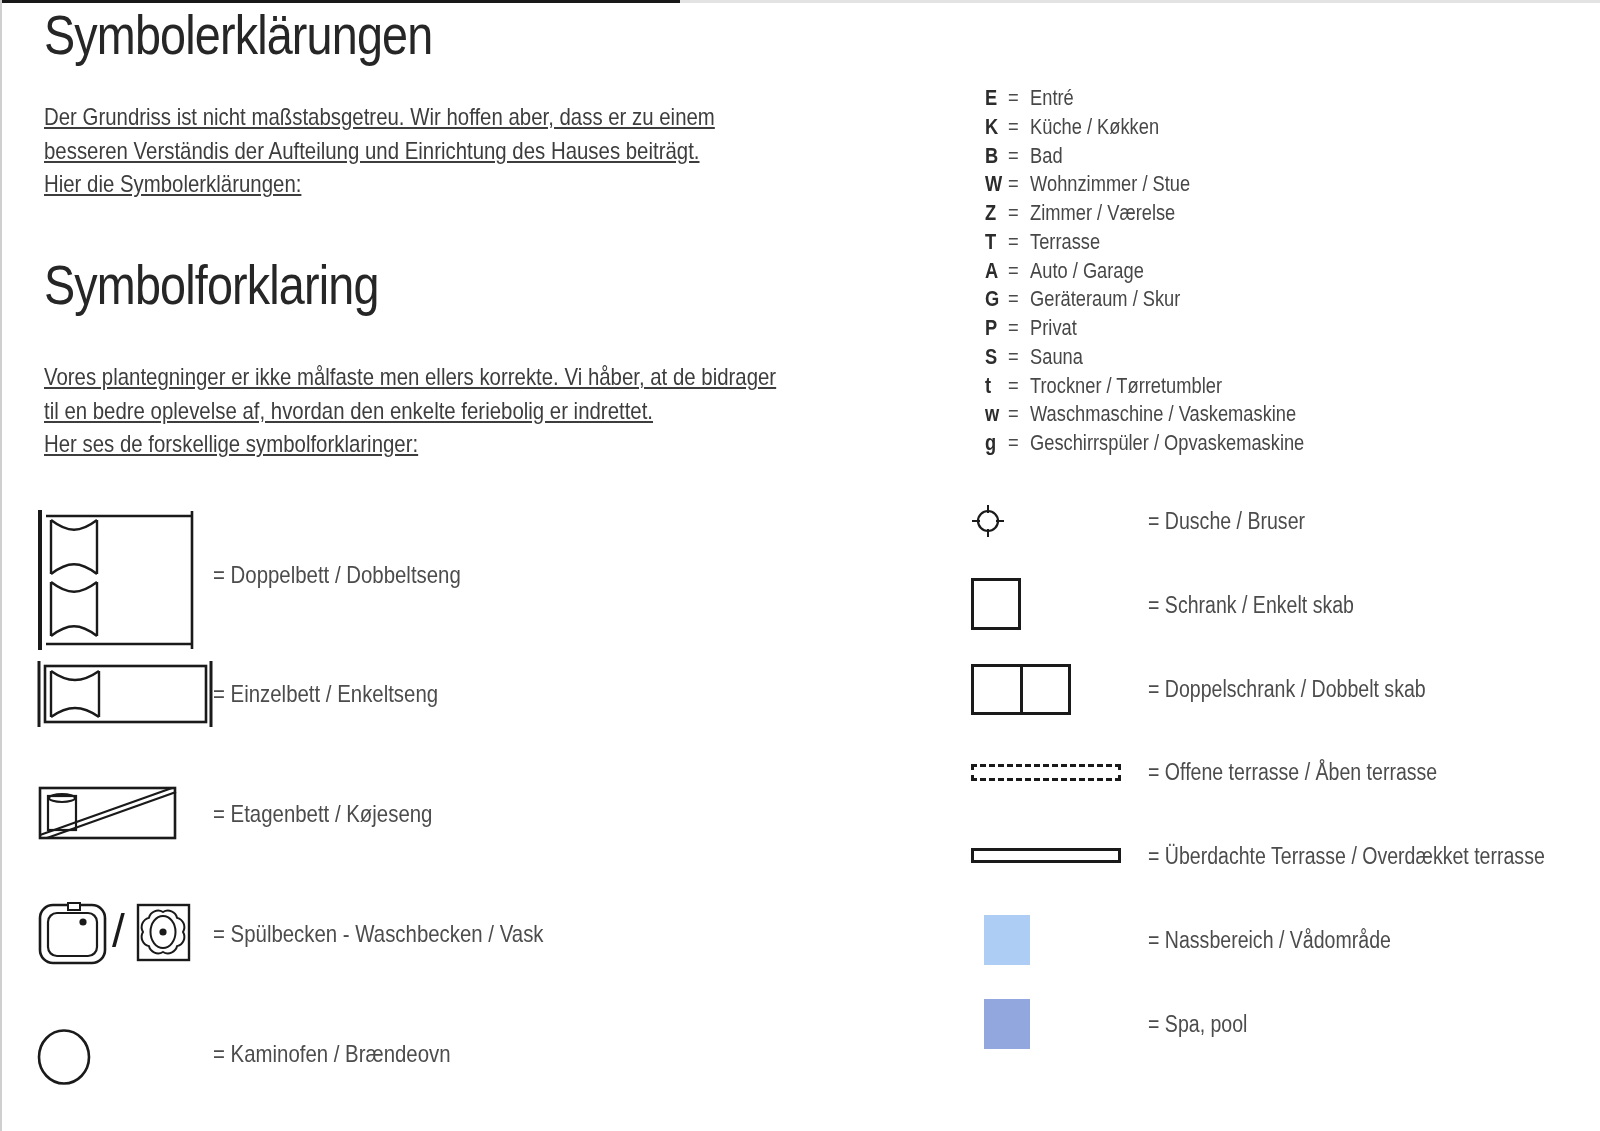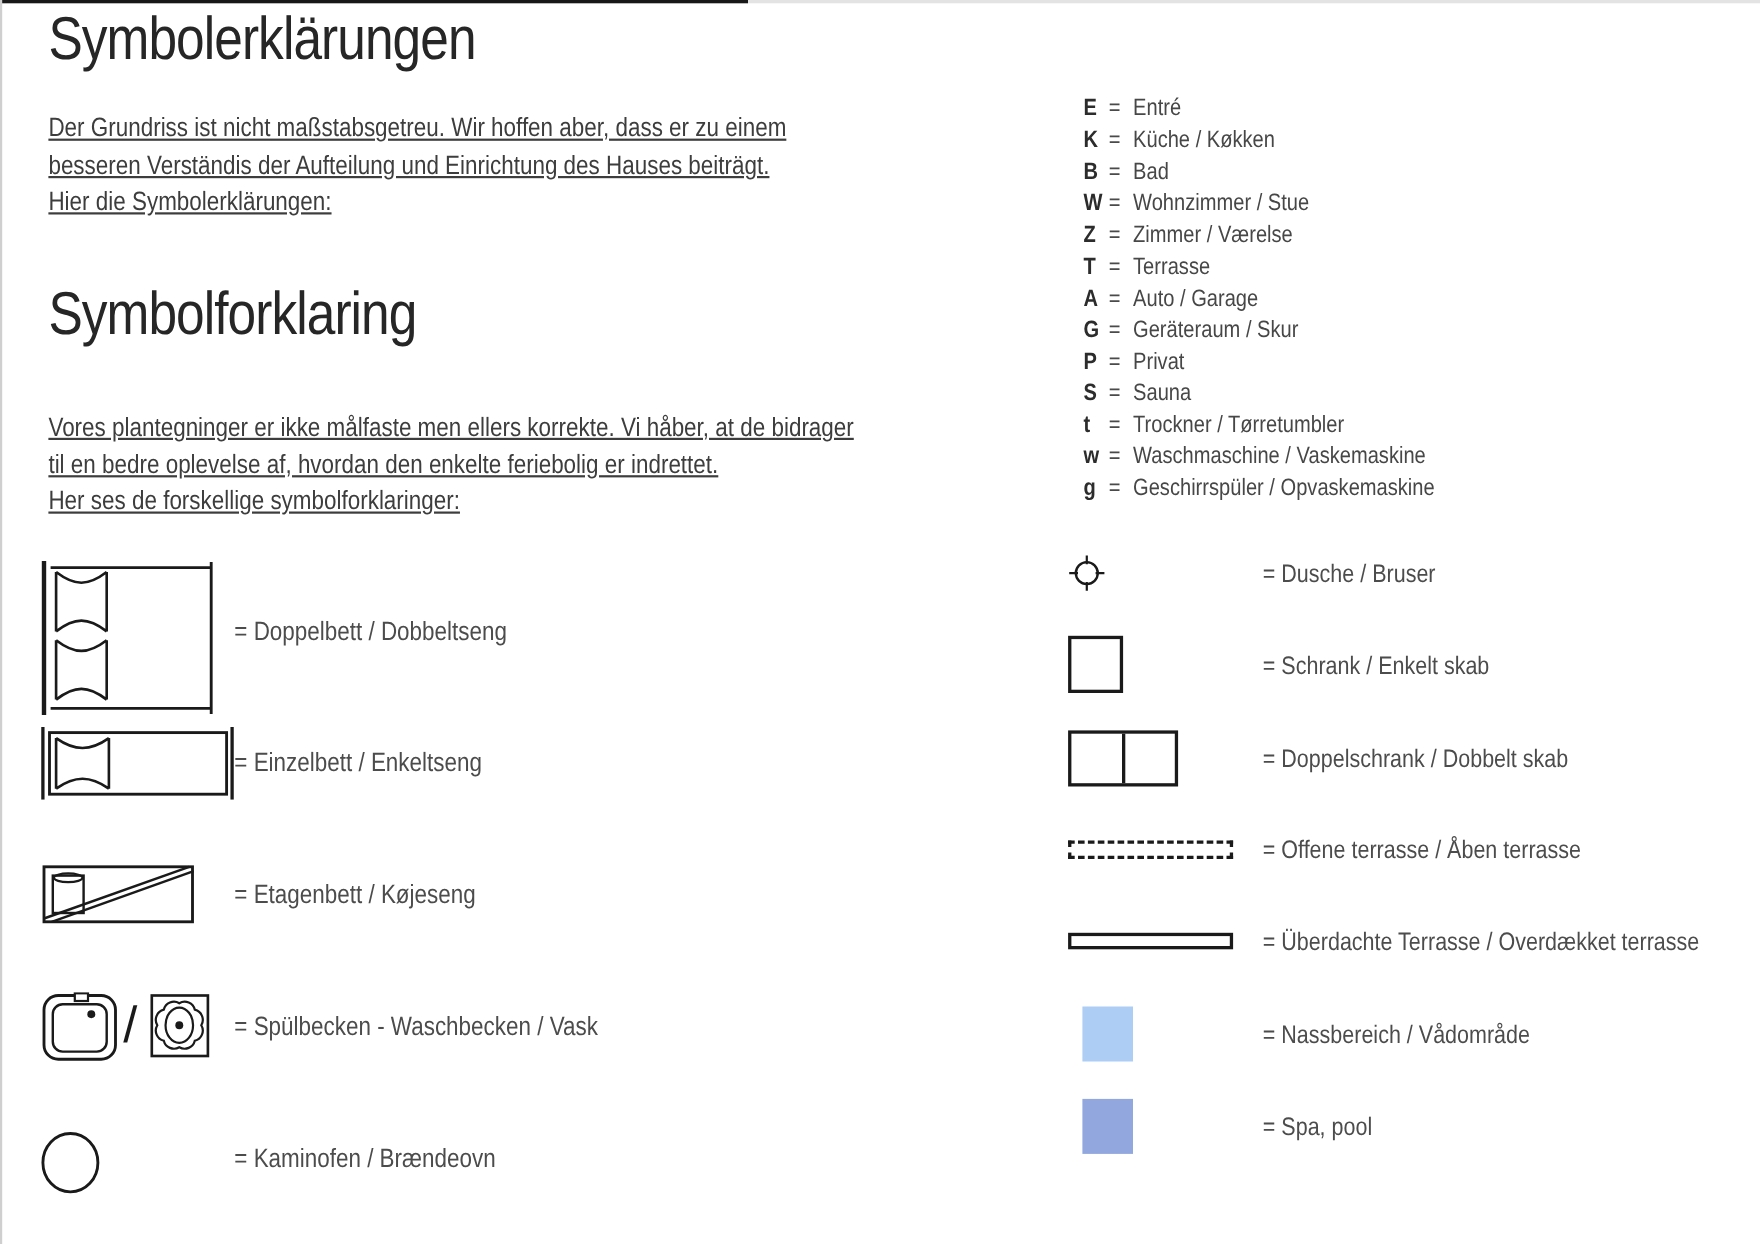--- a/index.html
+++ b/index.html
@@ -54,21 +54,21 @@
   <div class="leftedge"></div>
 
   <h1 class="title ct" style="top:4px;">Symbolerklärungen</h1>
   <div class="para" style="top:100px;">
     <div class="ct">Der Grundriss ist nicht maßstabsgetreu. Wir hoffen aber, dass er zu einem</div>
     <div class="ct">besseren Verständis der Aufteilung und Einrichtung des Hauses beiträgt.</div>
     <div class="ct">Hier die Symbolerklärungen:</div>
   </div>
 
   <h1 class="title ct" style="top:254px;">Symbolforklaring</h1>
-  <div class="para" style="top:372px;">
+  <div class="para" style="top:360px;">
     <div class="ct">Vores plantegninger er ikke målfaste men ellers korrekte. Vi håber, at de bidrager</div>
     <div class="ct">til en bedre oplevelse af, hvordan den enkelte feriebolig er indrettet.</div>
     <div class="ct">Her ses de forskellige symbolforklaringer:</div>
   </div>
 
   <div class="icon" style="left:36px;top:510px;">
     <svg width="162" height="140" viewBox="0 0 162 140" fill="none" stroke="#1a1a1a">
       <line x1="4" y1="0" x2="4" y2="140" stroke-width="4"></line>
       <path d="M10 6 H156 M156 1 V139 M10 134 H156" stroke-width="2.6"></path>
       <path d="M15 10 V64 M61 10 V64 M15 10 C32 23 44 23 61 10 M15 64 C32 51 44 51 61 64" stroke-width="2.4"></path>

